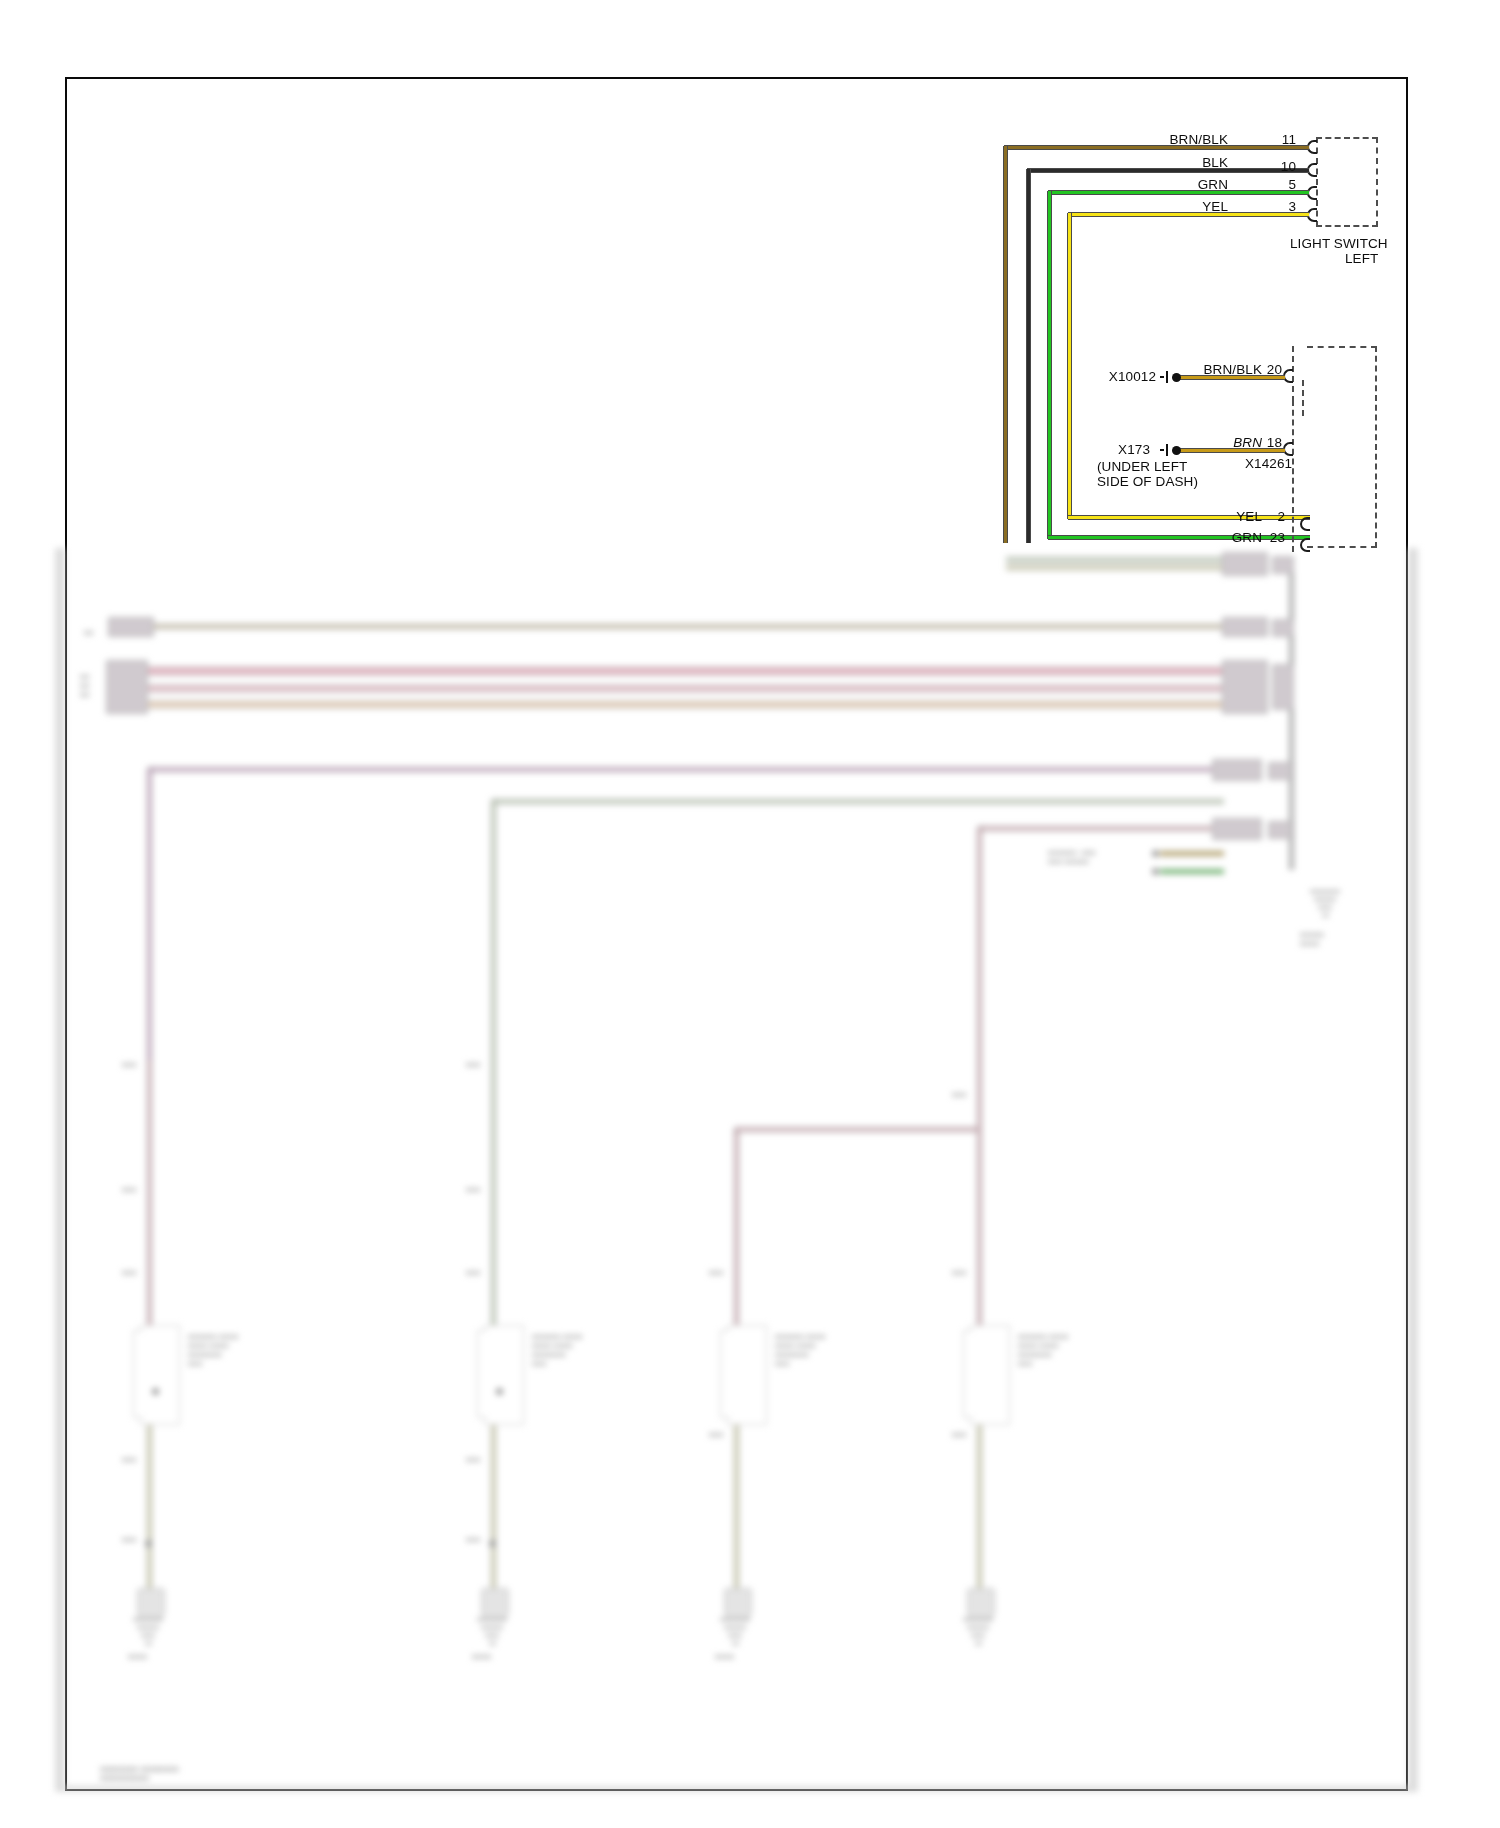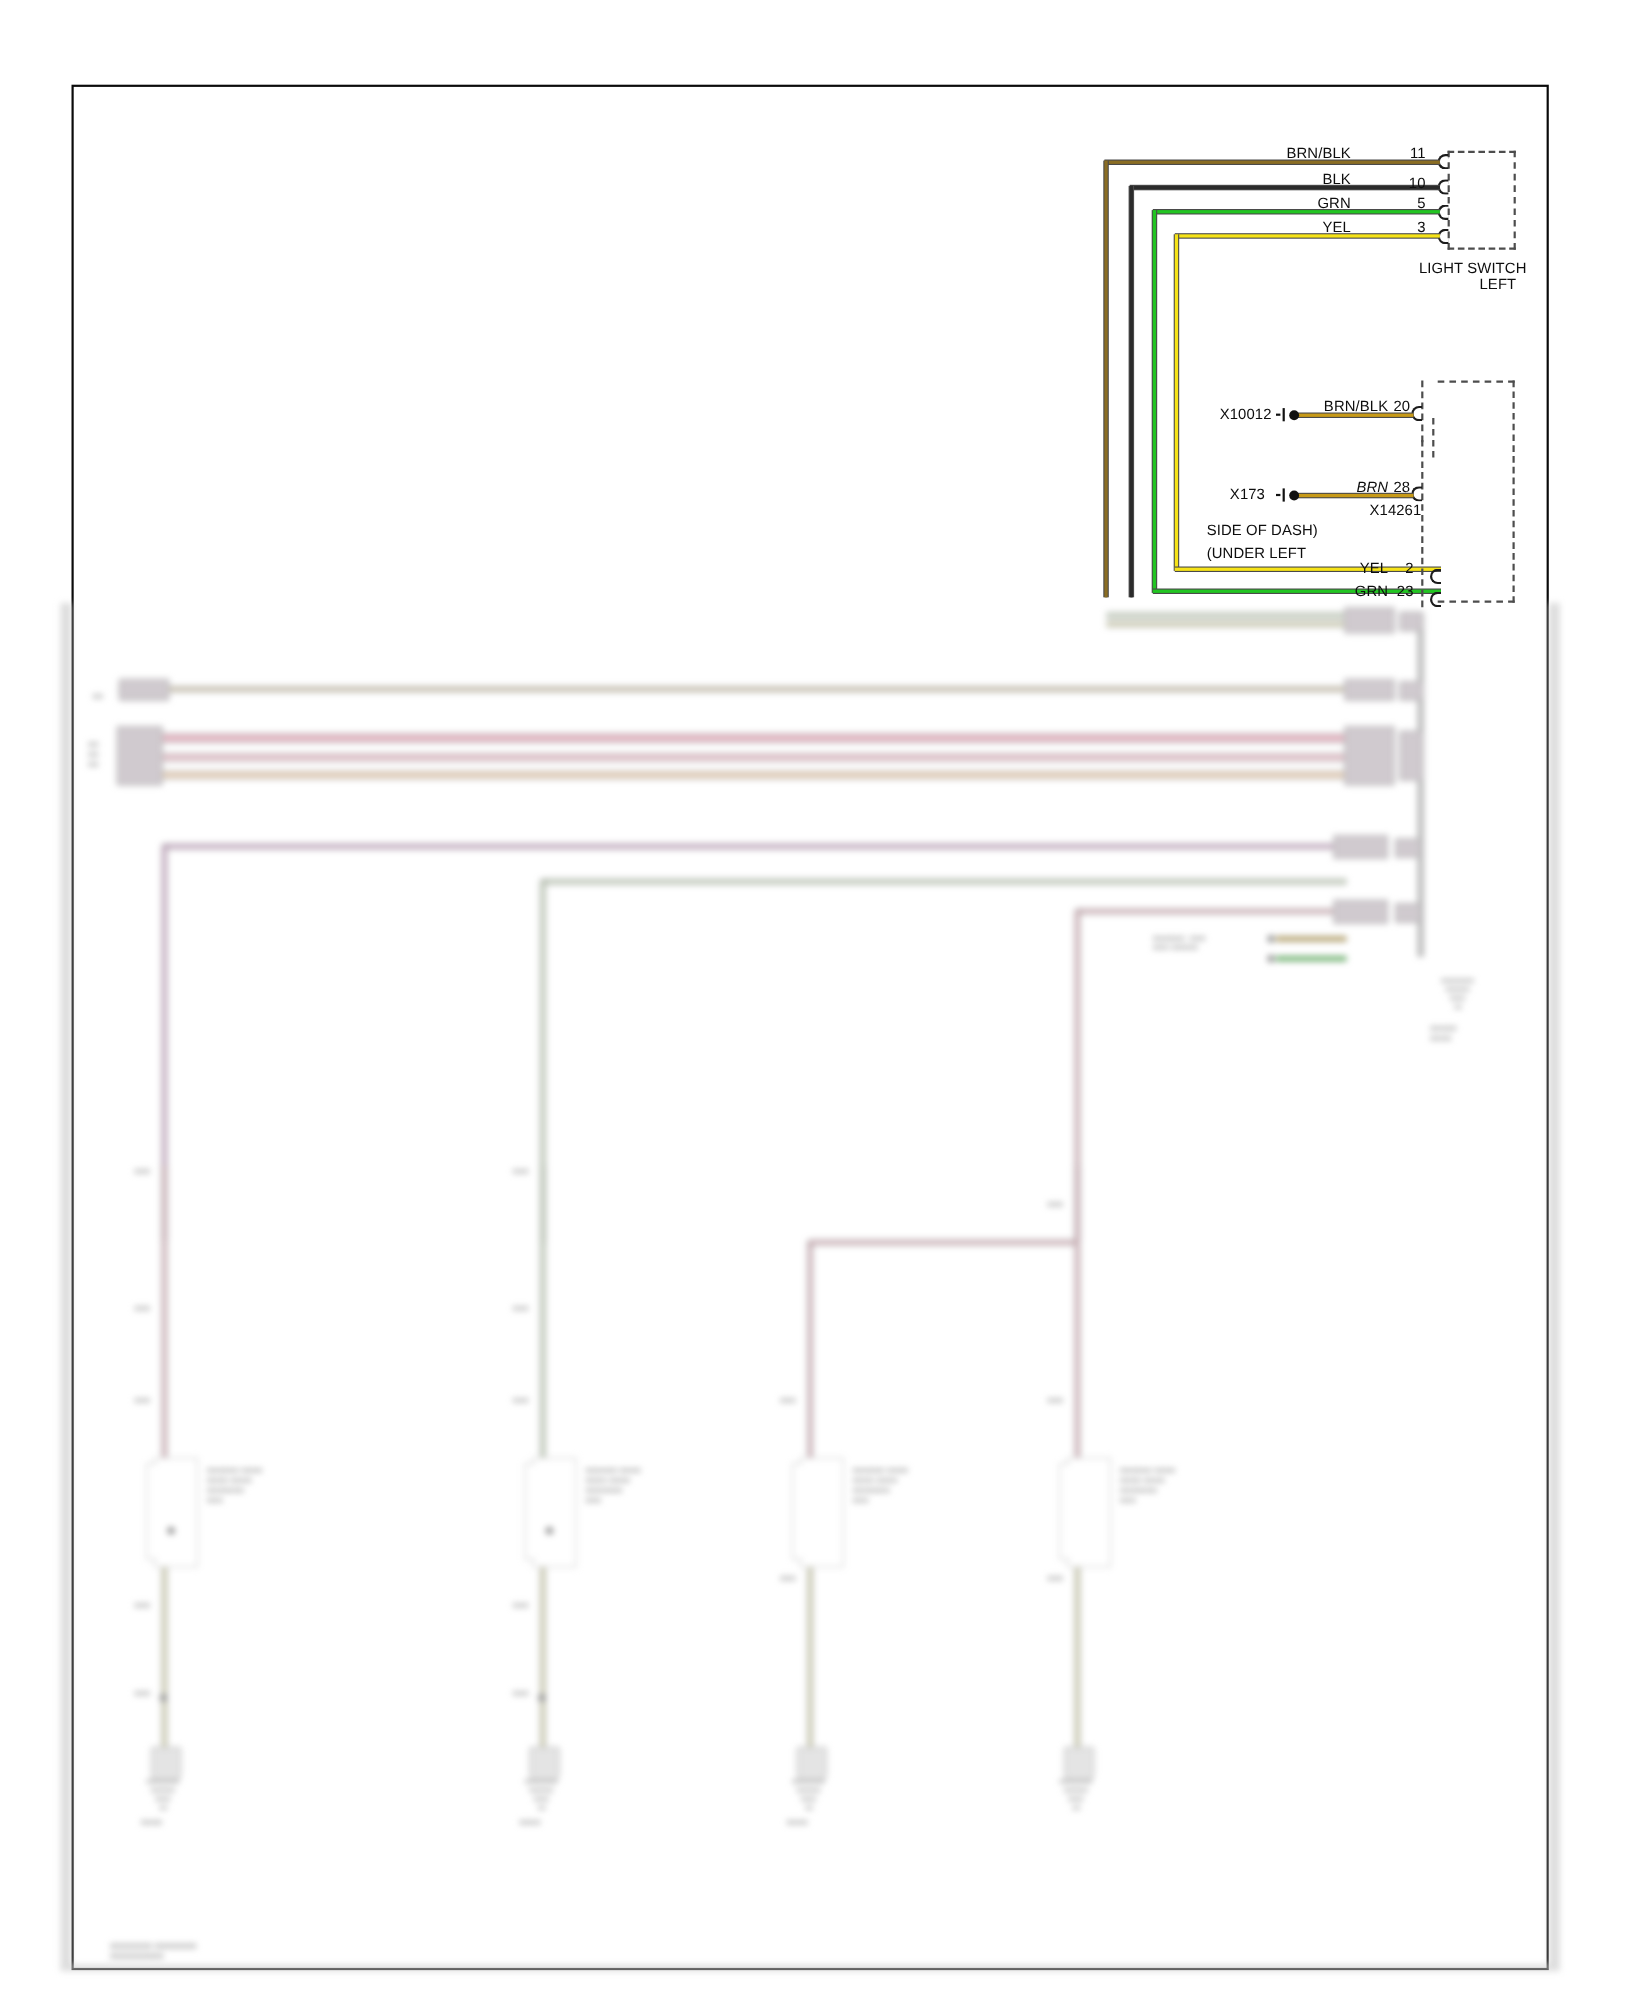--- a/index.html
+++ b/index.html
@@ -218,24 +218,24 @@
   <div class="splice-tick" style="left:1160px; top:376px;"></div>
   <div class="lbl r" style="left:1078px; top:369px; width:78px;">X10012</div>
   <div class="lbl r" style="left:1182px; top:362px; width:80px;">BRN/BLK</div>
   <div class="lbl r" style="left:1230px; top:362px; width:52px;">20</div>
 
   <div class="w wh c-brn kh" style="left:1180px; top:449px; width:105px;"></div>
   <div class="splice-dot" style="left:1172px; top:446px;"></div>
   <div class="splice-bar" style="left:1166px; top:444px;"></div>
   <div class="splice-tick" style="left:1160px; top:449px;"></div>
   <div class="lbl r" style="left:1078px; top:442px; width:72px;">X173</div>
-  <div class="lbl" style="left:1097px; top:459px;margin-top:36px;">(UNDER LEFT</div>
+  <div class="lbl" style="left:1097px; top:459px;">(UNDER LEFT</div>
   <div class="lbl" style="left:1097px; top:474px;">SIDE OF DASH)</div>
   <div class="lbl r" style="left:1182px; top:435px; width:80px;font-style:italic;">BRN</div>
-  <div class="lbl r" style="left:1230px; top:435px; width:52px;">28</div>
+  <div class="lbl r" style="left:1230px; top:435px; width:52px;">18</div>
   <div class="lbl" style="left:1245px; top:456px;">X14261</div>
 
   <div class="lbl r" style="left:1182px; top:509px; width:80px;">YEL</div>
   <div class="lbl r" style="left:1233px; top:509px; width:52px;">2</div>
   <div class="lbl r" style="left:1182px; top:530px; width:80px;">GRN</div>
   <div class="lbl r" style="left:1233px; top:530px; width:52px;">23</div>
 
   <div id="blurwrap">
    <div id="blurinner">
 

